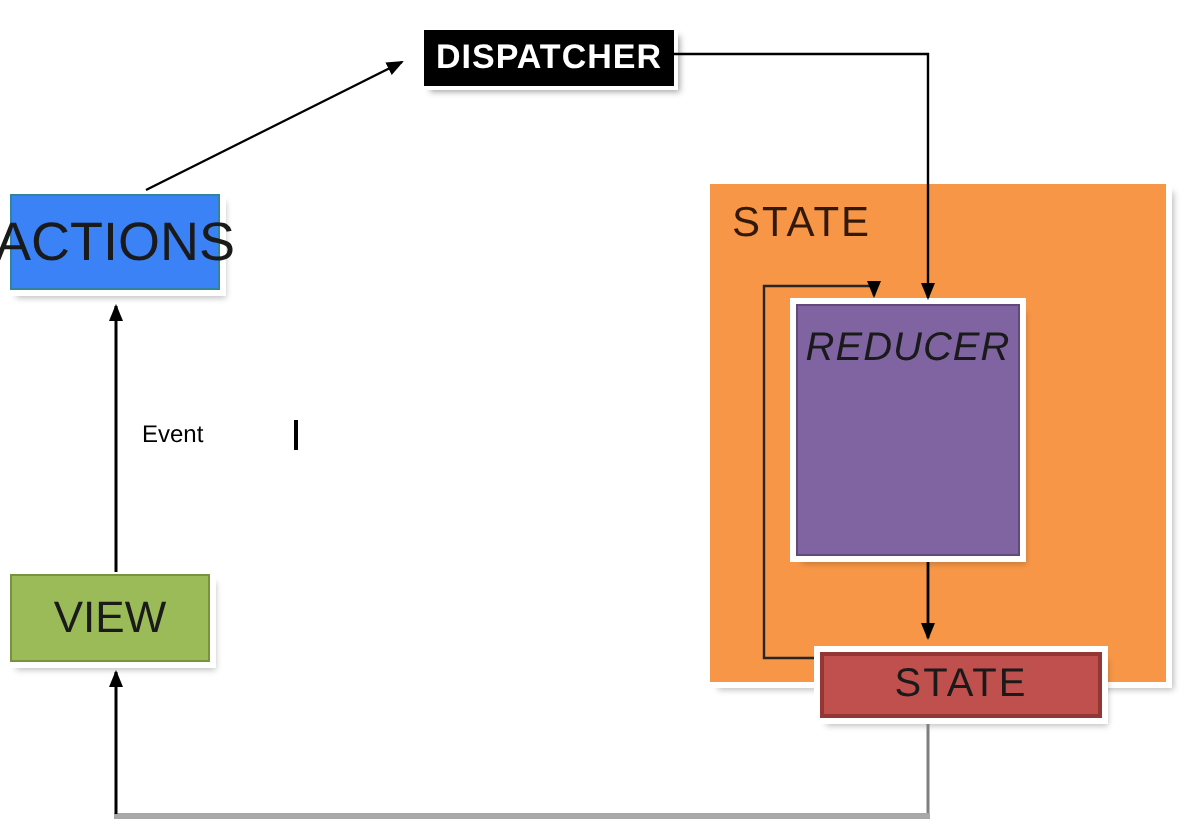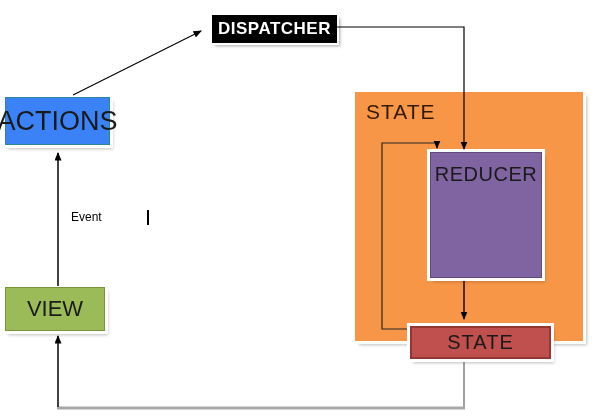--- a/index.html
+++ b/index.html
@@ -27,24 +27,25 @@
     box-shadow:0 0 0 3px #ffffff,3px 4px 3px rgba(0,0,0,.25);
   }
   #node-store{
     left:355px;top:92px;width:228px;height:249px;background:#f79646;
     box-shadow:0 0 0 3px #ffffff,4px 4px 3px rgba(0,0,0,.25);
   }
   #node-store .store-label{
     position:absolute;left:11px;top:8px;font-size:21px;color:#33190a;letter-spacing:1px;
   }
   #node-reducer{
-    left:430px;top:152px;width:112px;height:126px;background:#8064a2;
+    left:398px;top:152px;width:112px;height:126px;background:#8064a2;
     border:1px solid #60497b;font-size:20px;letter-spacing:.5px;
     align-items:flex-start;padding-top:10px;
     box-shadow:0 0 0 3px #ffffff,3px 4px 3px rgba(0,0,0,.2);
+    font-style:italic;
   }
   #node-state{
     left:410px;top:326px;width:141px;height:33px;background:#c0504d;
     border:2px solid #943634;font-size:20px;letter-spacing:1px;
     box-shadow:0 0 0 3px #ffffff,3px 4px 3px rgba(0,0,0,.25);
   }
   .event-label{
     position:absolute;left:71px;top:209px;font-size:12px;color:#000;
     display:flex;align-items:center;line-height:16px;gap:44px;
   }

